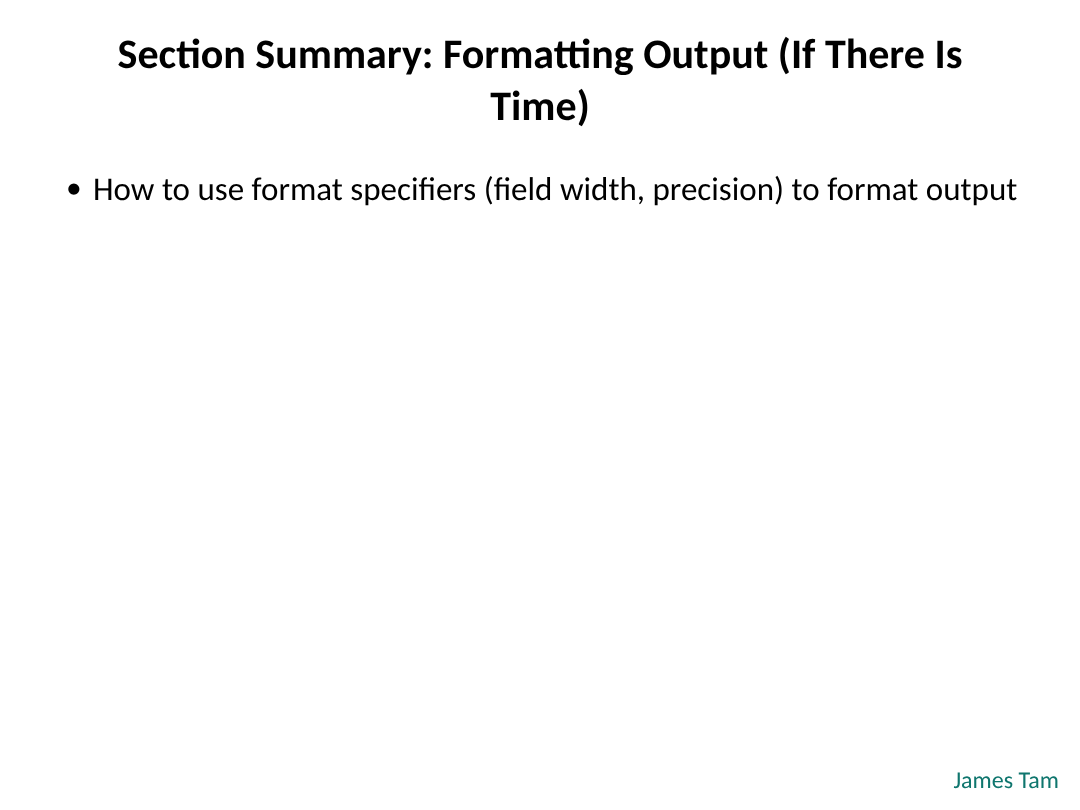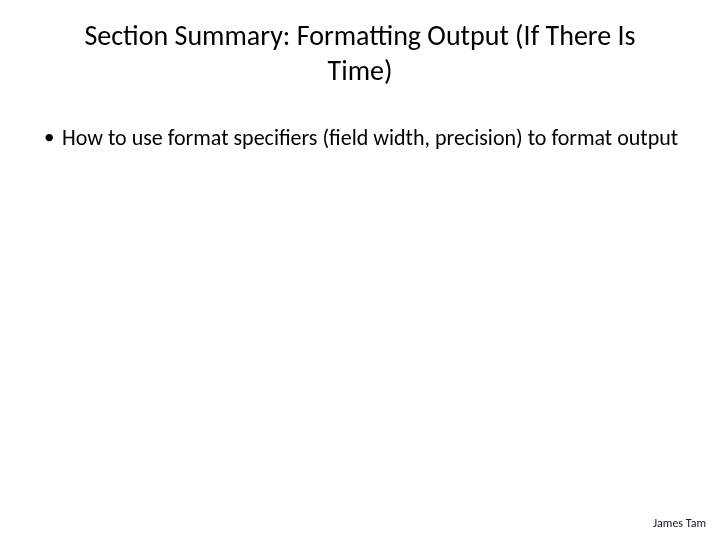--- a/index.html
+++ b/index.html
@@ -17,24 +17,24 @@
       overflow: hidden;
     }
     .slide {
       width: 100%;
       height: 100%;
       padding: 18px 30px 30px 30px;
       position: relative;
     }
     .title {
       font-size: 28px;
-      font-weight: 400;
+      font-weight: 700;
       text-align: center;
       line-height: 1.25;
-      margin: 0 auto 36px auto;
+      margin: 0 auto 24px auto;
       max-width: 600px;
     }
     .bullets {
       list-style: none;
       padding-left: 10px;
     }
     .bullet-item {
       font-size: 22px;
       line-height: 1.25;
       position: relative;
@@ -45,22 +45,22 @@
       content: "•";
       position: absolute;
       left: 4px;
       top: 0;
       font-size: 21px;
     }
     .footer {
       position: absolute;
       bottom: 10px;
       right: 14px;
-      font-size: 12px;
-      color: #0f172a;
+      font-size: 16px;
+      color: #0f766e;
     }
   </style>
 </head>
 <body>
 
 <div class="slide">
   <h1 class="title">Section Summary: Formatting Output  (If There Is Time)</h1>
   <ul class="bullets">
     <li class="bullet-item">How to use format specifiers (field width, precision) to format output</li>
   </ul>

